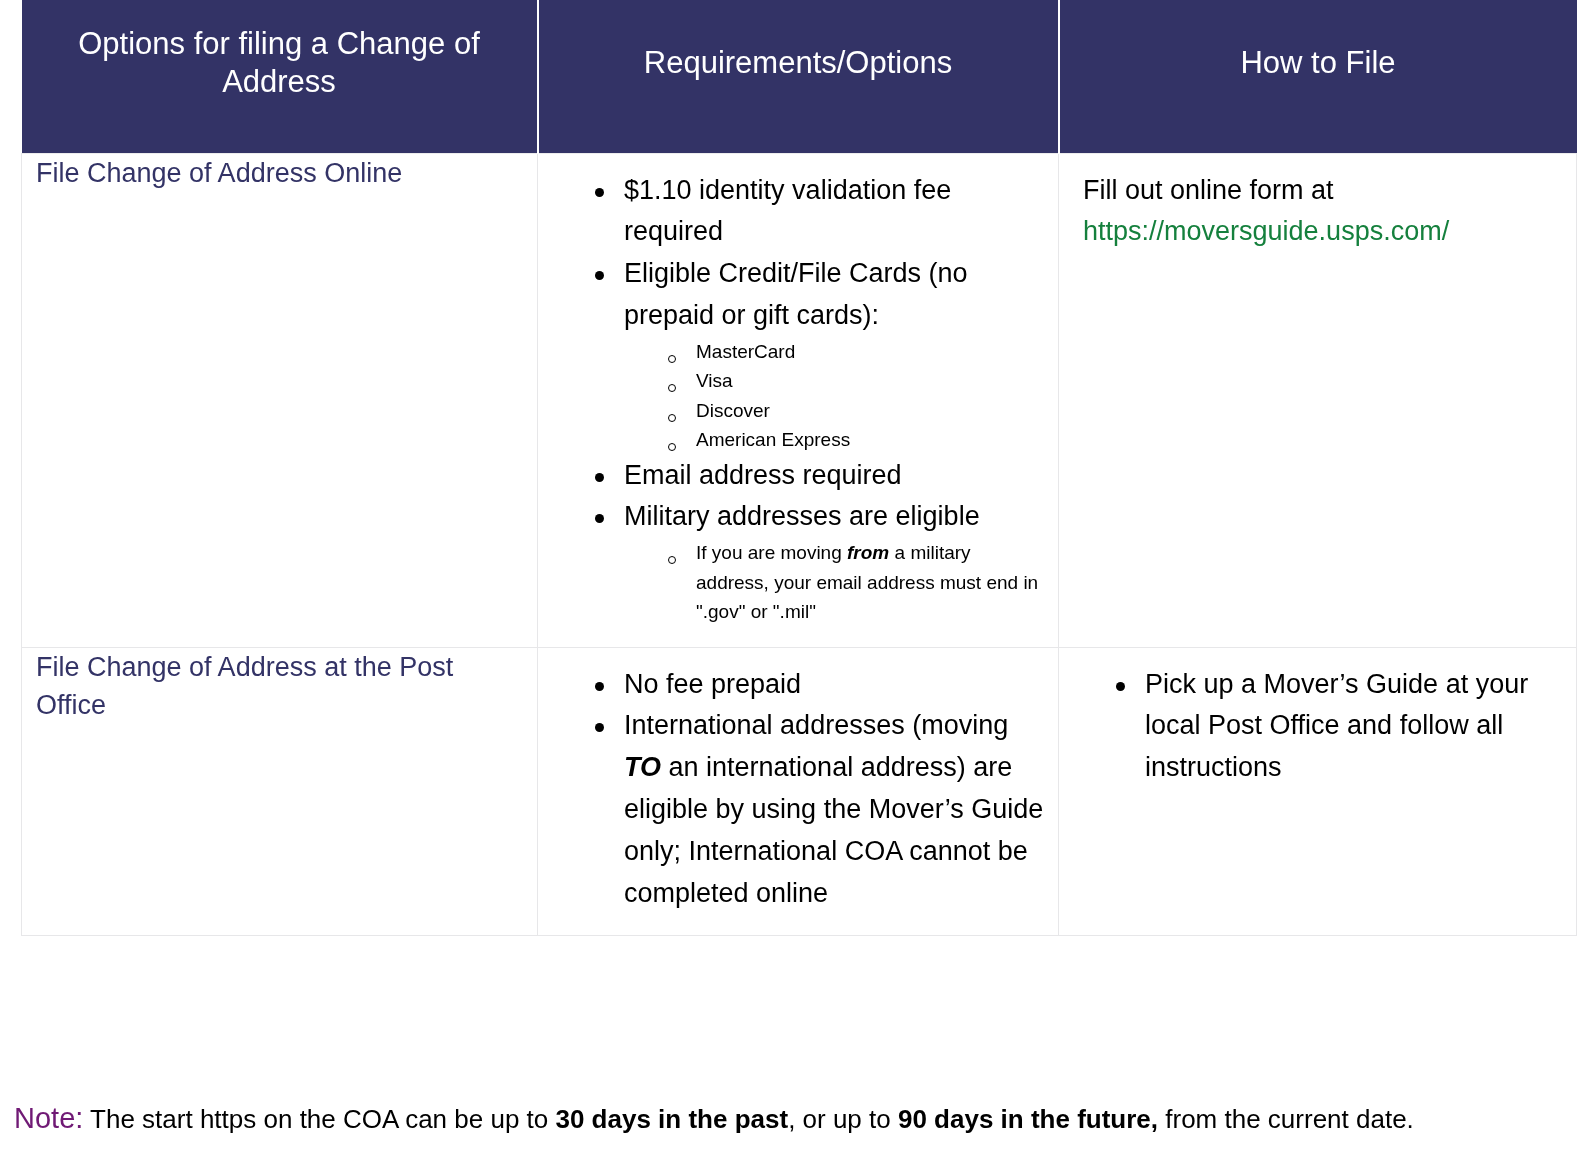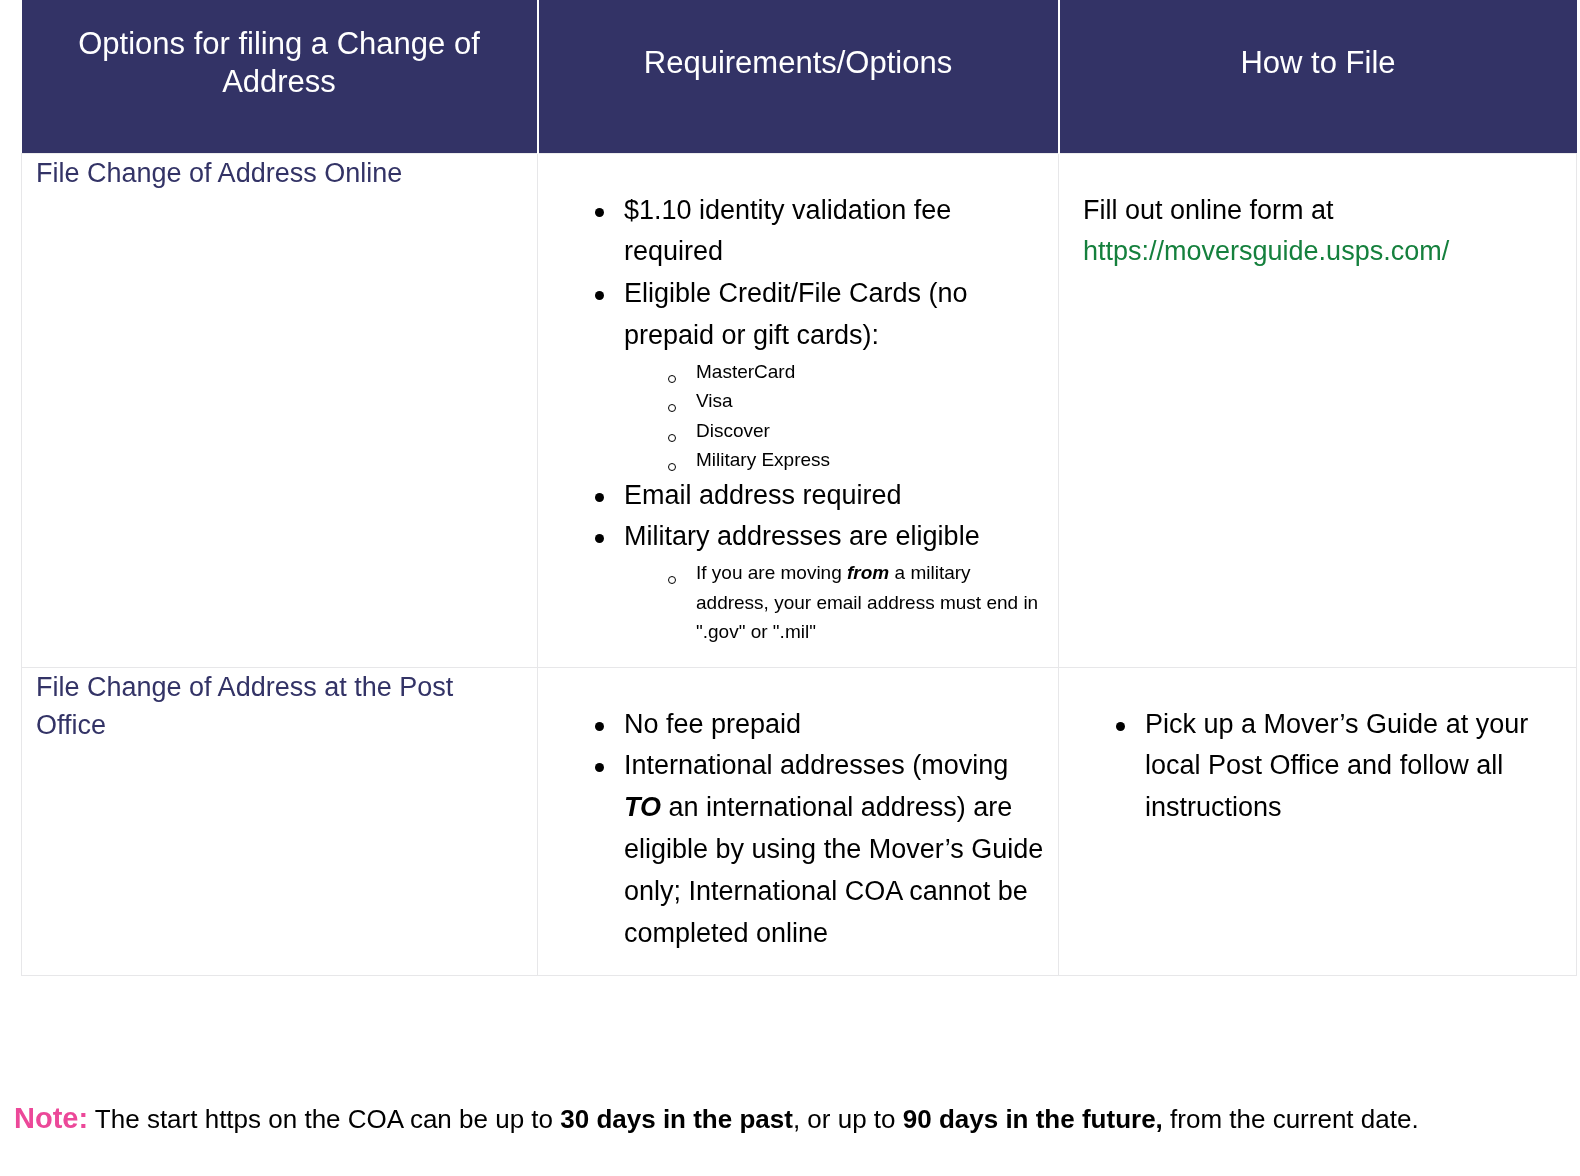--- a/index.html
+++ b/index.html
@@ -53,21 +53,21 @@
 
   .coa-table td {
     border: 1px solid #e7e7e9;
     vertical-align: top;
     padding: 0;
     background: #ffffff;
   }
   .coa-table tr.body-row td { border-top: 1px solid #ececed; }
 
   .cell-inner {
-    padding: 36px 14px 20px 14px;
+    padding: 16px 14px 20px 14px;
   }
 
   
   .row-label-cell { vertical-align: middle; }
   .row-label {
     color: #333366;
     font-size: 27px;
     line-height: 1.42;
     padding: 0 14px 0 14px;
   }
@@ -138,22 +138,22 @@
     position: absolute;
     left: 14px;
     top: 1100px;
     width: 1560px;
     font-size: 26px;
     line-height: 1.3;
     color: #000000;
     white-space: nowrap;
   }
   .note .note-label {
-    color: #ec4899;
-    font-weight: bold;
+    color: #701a75;
+    font-weight: normal;
     font-size: 29px;
   }
   .note b { font-weight: bold; }
 </style>
 </head>
 <body>
 
 <div class="page">
 
   <table class="coa-table">
@@ -180,21 +180,21 @@
             <ul class="lv1">
               <li>
                 <span>$1.10 identity validation fee required</span>
               </li>
               <li>
                 <span>Eligible Credit/File Cards (no prepaid or gift cards):</span>
                 <ul class="lv2">
                   <li><span>MasterCard</span></li>
                   <li><span>Visa</span></li>
                   <li><span>Discover</span></li>
-                  <li><span>Military Express</span></li>
+                  <li><span>American Express</span></li>
                 </ul>
               </li>
               <li>
                 <span>Email address required</span>
               </li>
               <li>
                 <span>Military addresses are eligible</span>
                 <ul class="lv2">
                   <li><span>If you are moving </span><span class="bi">from</span><span> a military address, your email address must end in ".gov" or ".mil"</span></li>
                 </ul>

